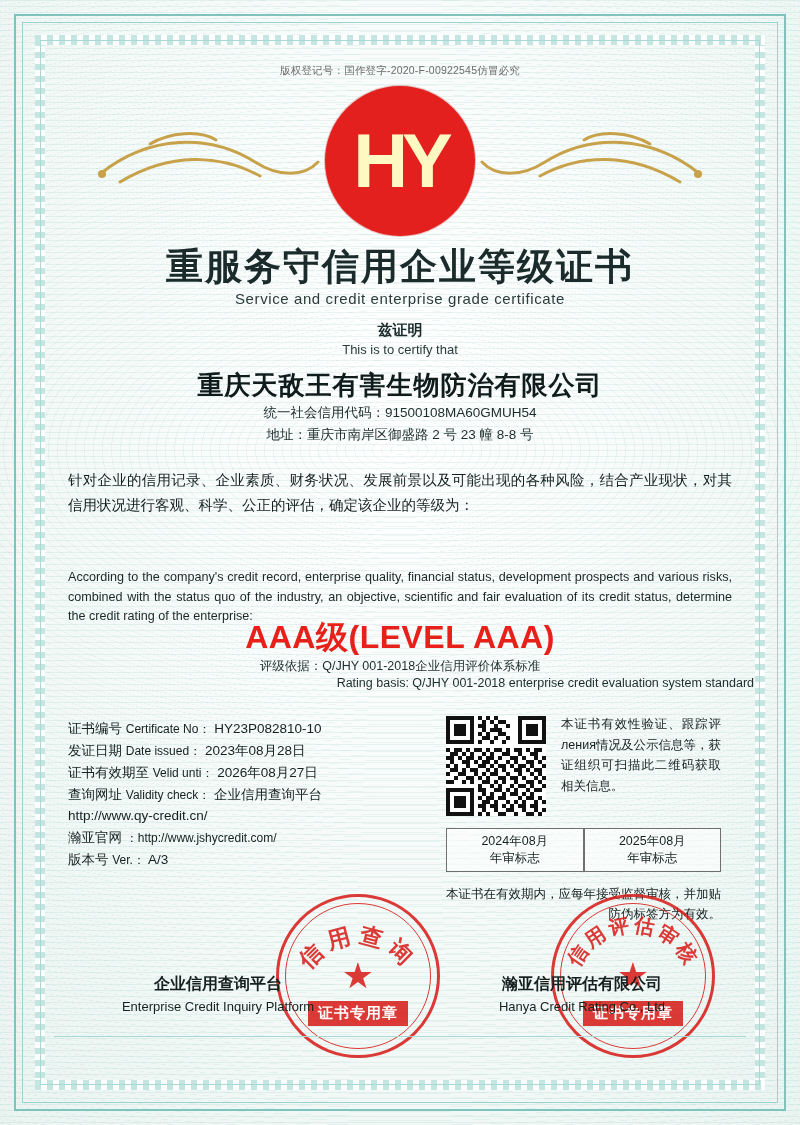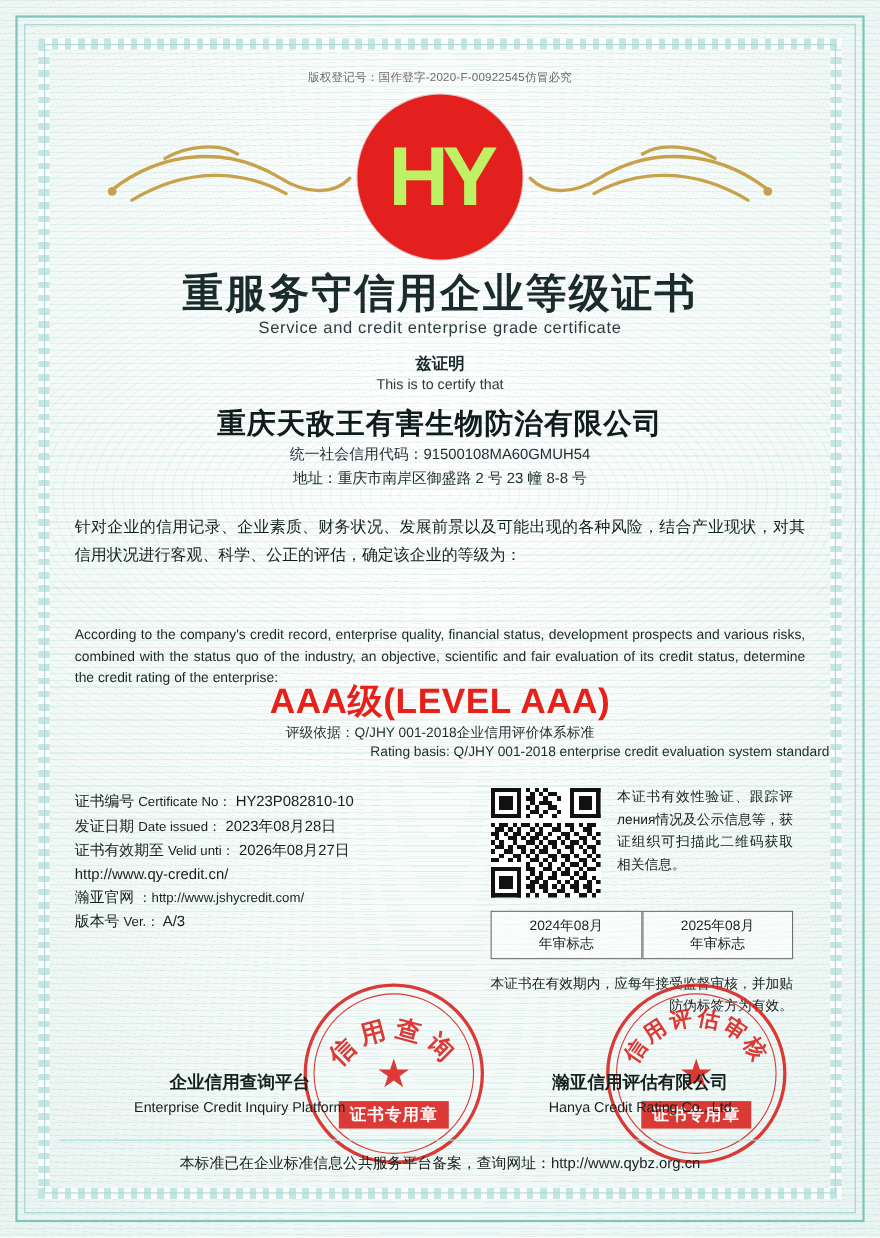--- a/index.html
+++ b/index.html
@@ -109,21 +109,21 @@
     width: 150px;
     height: 150px;
     border-radius: 50%;
     background: #e3201d;
     display: flex;
     align-items: center;
     justify-content: center;
     box-shadow: 0 0 0 1px rgba(180,20,20,0.25);
   }
   .logo-badge .hy {
-    color: #bef264;
+    color: #fef9c3;
     font-size: 76px;
     font-weight: bold;
     letter-spacing: -6px;
     font-family: "Liberation Sans", sans-serif;
     line-height: 1;
     position: relative;
   }
 
   
   .title-cn {
@@ -444,20 +444,25 @@
       </div>
       <div class="row">
         <span class="lbl-cn">发证日期</span>
         <span class="lbl-en">Date issued：</span>
         <span class="val">2023年08月28日</span>
       </div>
       <div class="row">
         <span class="lbl-cn">证书有效期至</span>
         <span class="lbl-en">Velid unti：</span>
         <span class="val">2026年08月27日</span>
+      </div>
+      <div class="row">
+        <span class="lbl-cn">查询网址</span>
+        <span class="lbl-en">Validity check：</span>
+        <span class="val">企业信用查询平台</span>
       </div>
       <div class="row">
         <span class="val">http://www.qy-credit.cn/</span>
       </div>
       <div class="row">
         <span class="lbl-cn">瀚亚官网</span>
         <span class="lbl-en">：http://www.jshycredit.com/</span>
       </div>
       <div class="row">
         <span class="lbl-cn">版本号</span>
@@ -690,16 +695,15 @@
         <div class="cn">企业信用查询平台</div>
         <div class="en">Enterprise Credit Inquiry Platform</div>
       </div>
       <div class="org">
         <div class="cn">瀚亚信用评估有限公司</div>
         <div class="en">Hanya Credit Rating Co., Ltd</div>
       </div>
     </div>
 
     <div class="footer-rule"></div>
-    <div class="footer-note">本标准已在企业标准信息公共服务平台备案，查询网址：http://www.qybz.org.cn</div>
 
   </div>
 </div>
 
 </body></html>

